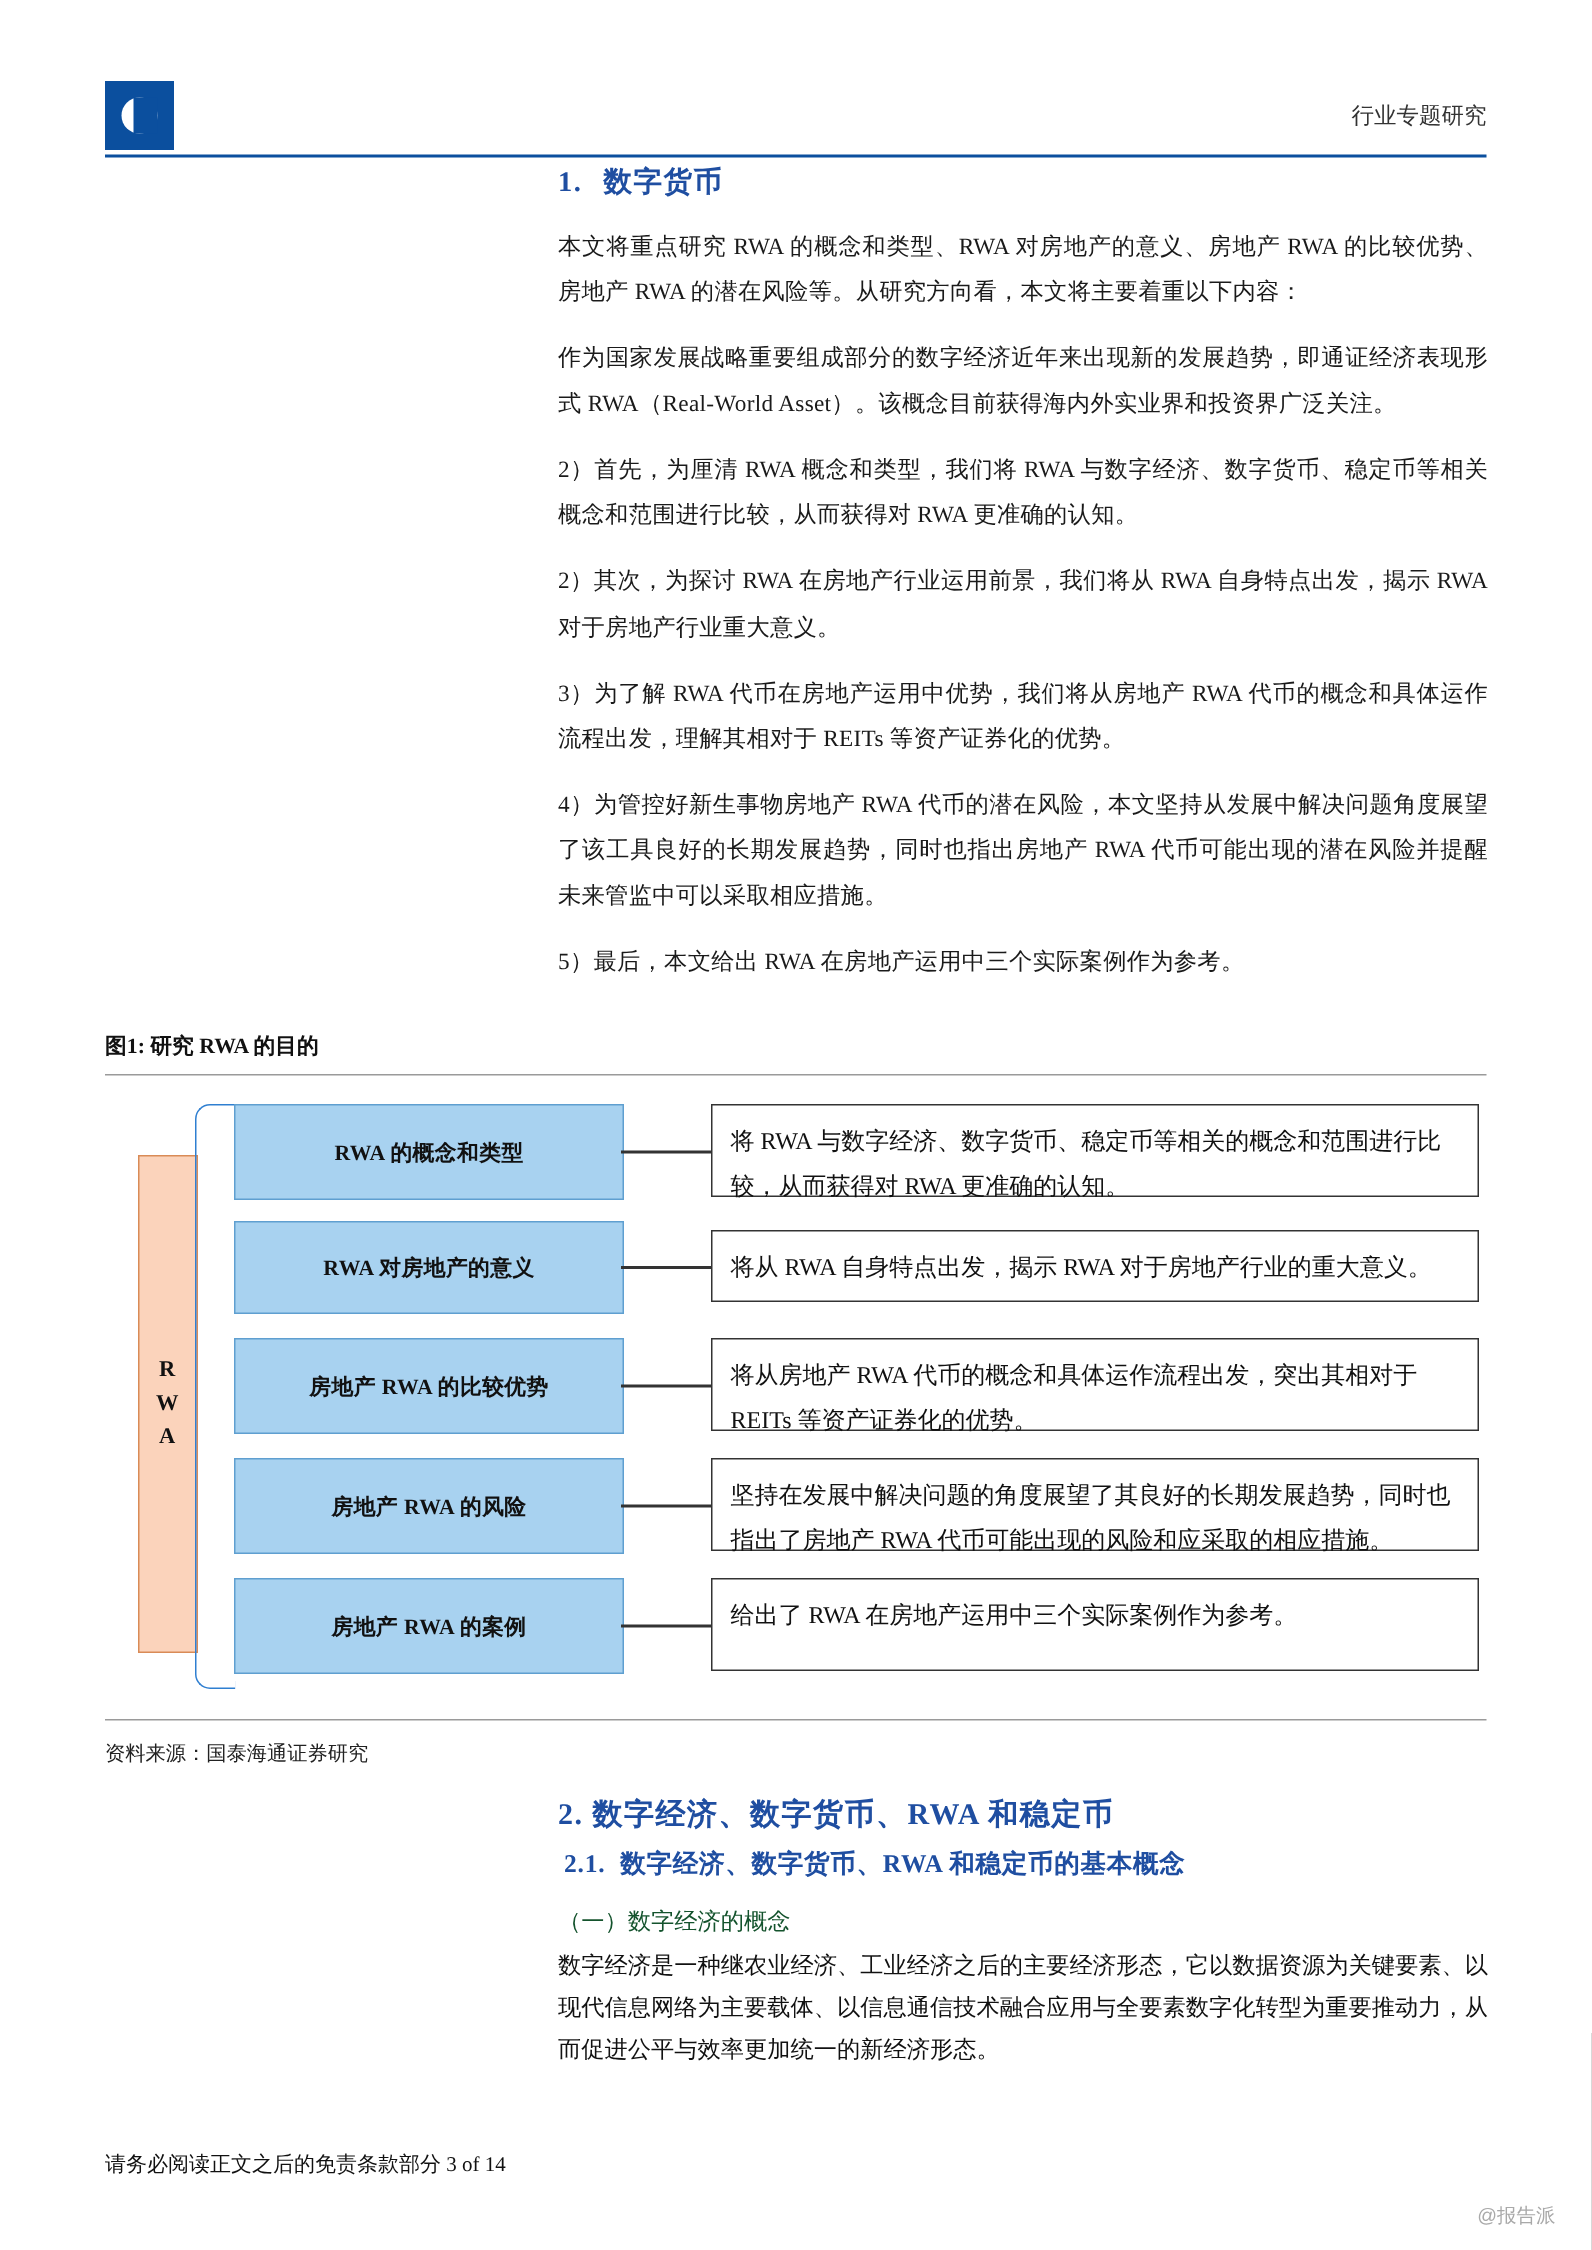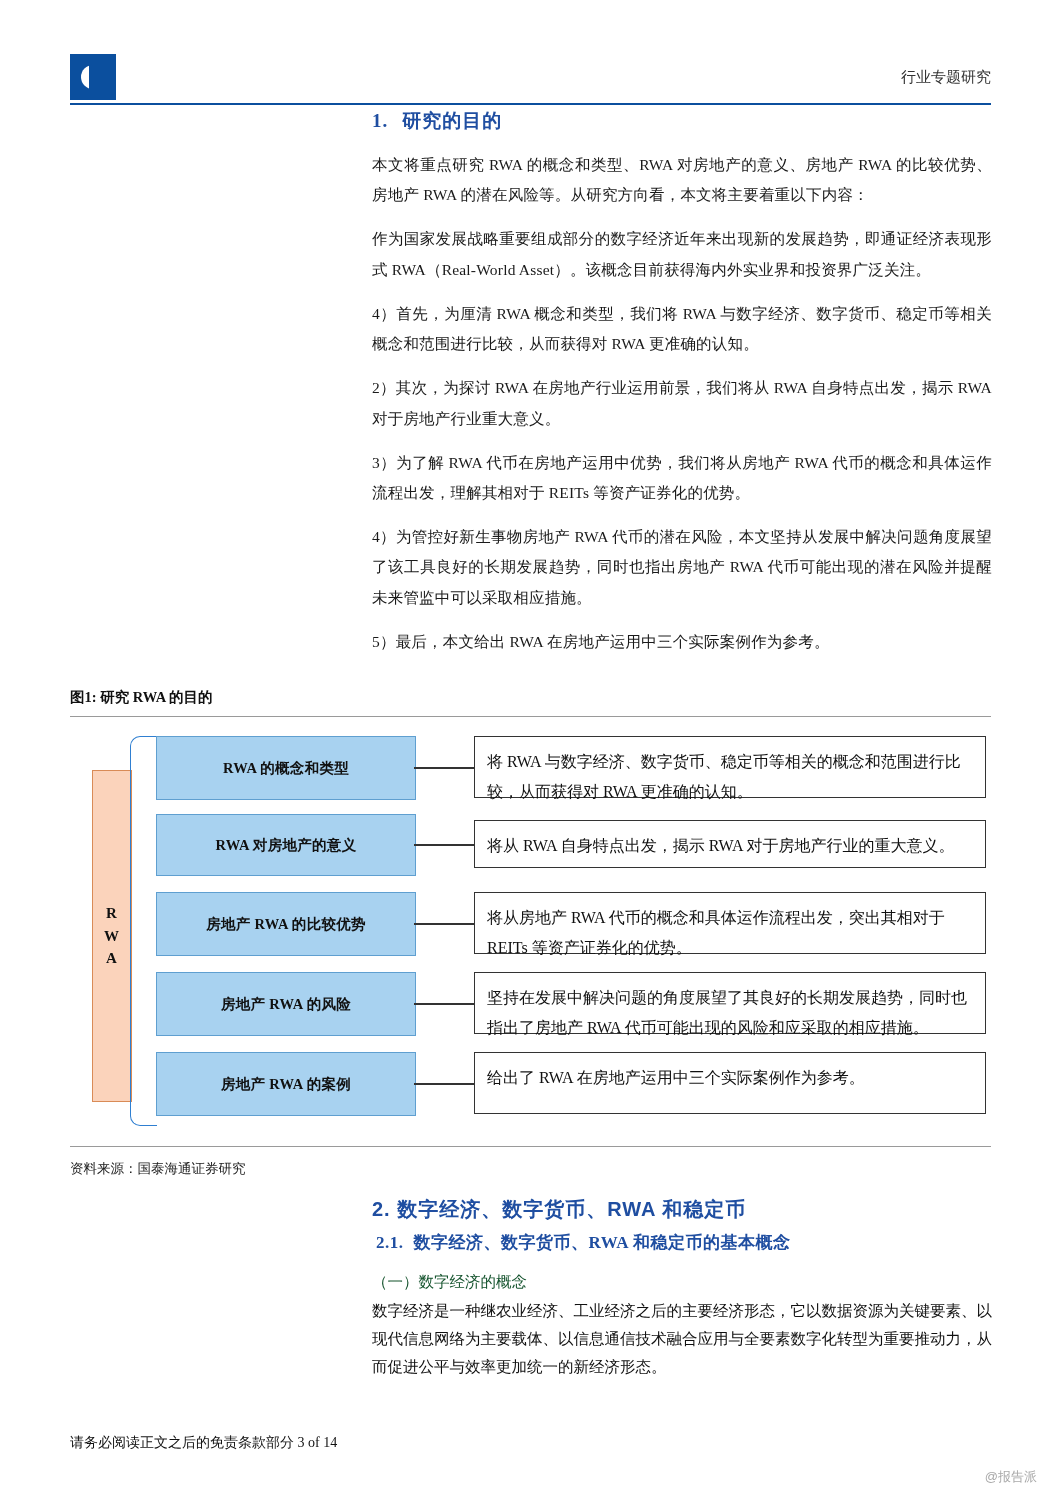--- a/index.html
+++ b/index.html
@@ -224,21 +224,21 @@
   }
 
   
   .lower {
     position: absolute;
     left: 372px;
     top: 1196px;
     width: 620px;
   }
   h2.sec2 {
-    font-family: Liberation Sans, sans-serif;
+    font-family: Liberation Serif, serif;
     font-size: 20px;
     font-weight: bold;
     color: #1f4ea1;
     margin: 0 0 8px 0;
     letter-spacing: 1px;
   }
   h3.sec21 {
     font-family: "Liberation Serif", serif;
     font-size: 17px;
     font-weight: bold;
@@ -286,25 +286,25 @@
   <div class="header">
     <div class="logo-wrap">
       <div class="logo-mark"></div>
     </div>
     <div class="header-right">行业专题研究</div>
   </div>
   <div class="header-rule"></div>
 
   <div class="content">
     <h2 class="section-title">
-      <span class="num">1.</span><span>研究的目的</span>
+      <span class="num">1.</span><span>数字货币</span>
     </h2>
     <p class="para">本文将重点研究 RWA 的概念和类型、RWA 对房地产的意义、房地产 RWA 的比较优势、房地产 RWA 的潜在风险等。从研究方向看，本文将主要着重以下内容：</p>
     <p class="para">作为国家发展战略重要组成部分的数字经济近年来出现新的发展趋势，即通证经济表现形式 RWA（Real-World Asset）。该概念目前获得海内外实业界和投资界广泛关注。</p>
-    <p class="para">4）首先，为厘清 RWA 概念和类型，我们将 RWA 与数字经济、数字货币、稳定币等相关概念和范围进行比较，从而获得对 RWA 更准确的认知。</p>
+    <p class="para">2）首先，为厘清 RWA 概念和类型，我们将 RWA 与数字经济、数字货币、稳定币等相关概念和范围进行比较，从而获得对 RWA 更准确的认知。</p>
     <p class="para">2）其次，为探讨 RWA 在房地产行业运用前景，我们将从 RWA 自身特点出发，揭示 RWA 对于房地产行业重大意义。</p>
     <p class="para">3）为了解 RWA 代币在房地产运用中优势，我们将从房地产 RWA 代币的概念和具体运作流程出发，理解其相对于 REITs 等资产证券化的优势。</p>
     <p class="para">4）为管控好新生事物房地产 RWA 代币的潜在风险，本文坚持从发展中解决问题角度展望了该工具良好的长期发展趋势，同时也指出房地产 RWA 代币可能出现的潜在风险并提醒未来管监中可以采取相应措施。</p>
     <p class="para">5）最后，本文给出 RWA 在房地产运用中三个实际案例作为参考。</p>
   </div>
 
   <div class="fig-caption">图1: 研究 RWA 的目的</div>
   <div class="fig-rule-top"></div>
 
   <div class="diagram">

